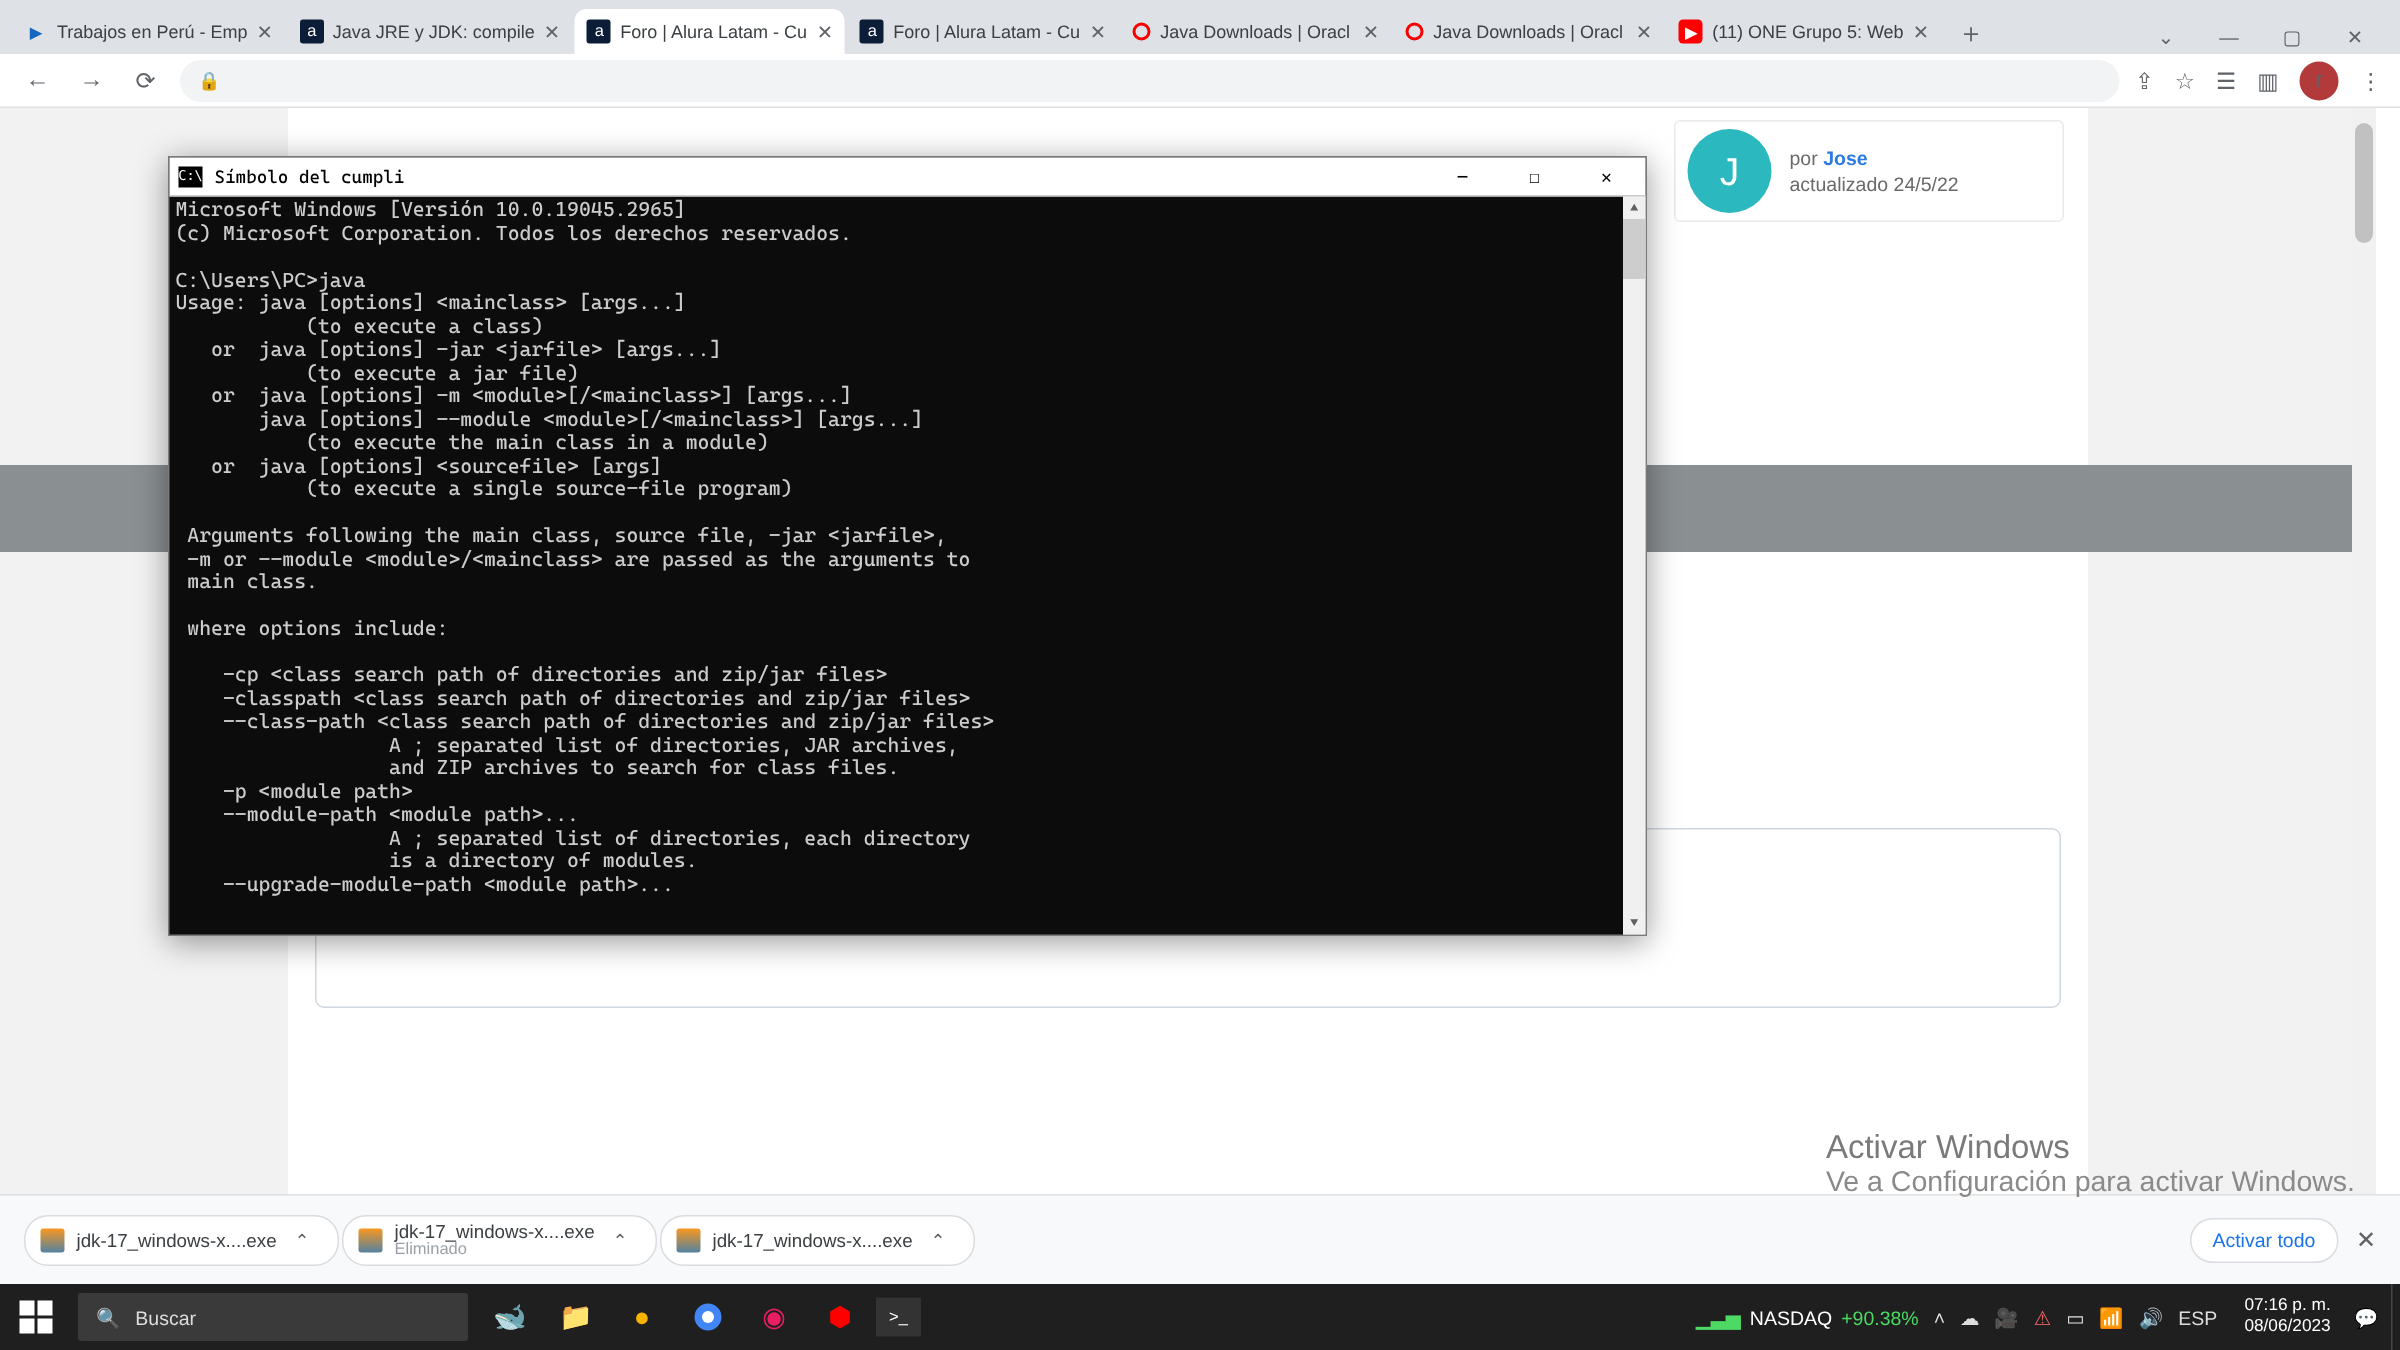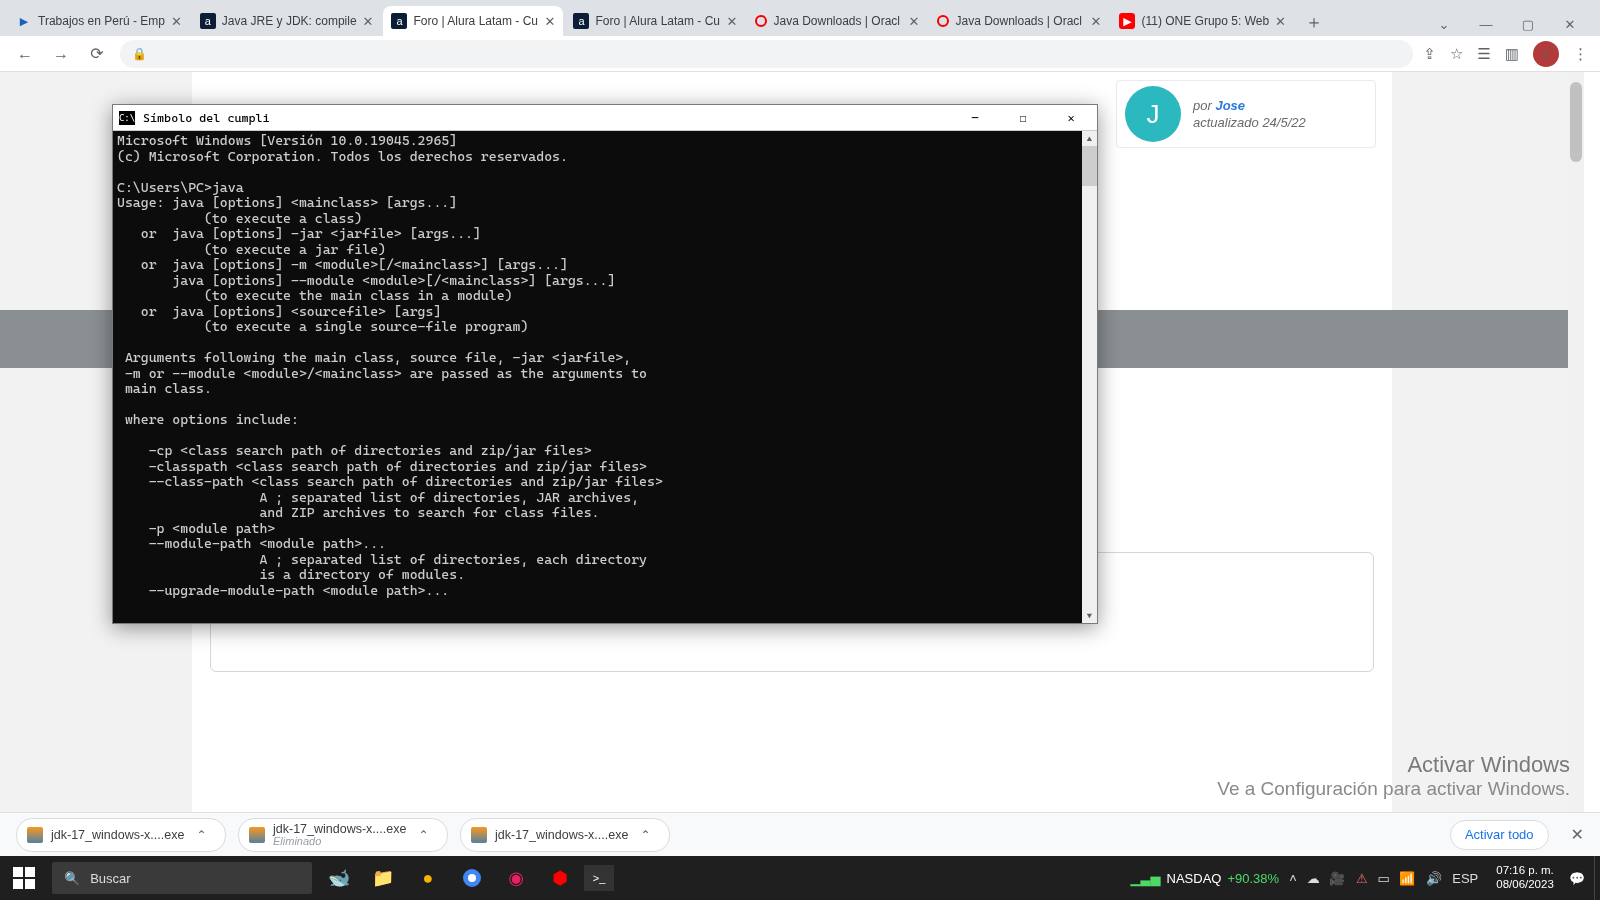--- a/index.html
+++ b/index.html
@@ -68,21 +68,21 @@
     position:absolute; top:8px; right:16px;
     width:260px; height:68px; border:1px solid #e8eaed; border-radius:4px;
     display:flex; align-items:center; gap:12px; padding:8px;
     background:#fff;
   }
   .author-avatar {
     width:56px; height:56px; border-radius:50%; background:#2bb8bf;
     display:flex; align-items:center; justify-content:center;
     color:#fff; font-size:26px; font-weight:500;
   }
-  .author-meta { font-size:13px; color:#6a6a6a;font-style:italic; }
+  .author-meta { font-size:13px; color:#6a6a6a; }
   .author-meta .por { }
   .author-meta .name { color:#2a7ae2; font-weight:600; }
   .author-meta .updated { display:block; margin-top:2px; }
 
   .editor-box {
     position:absolute; left:18px; right:18px; top:480px; height:120px;
     border:1px solid #d0d7de; border-radius:6px; background:#fff;
   }
   .red-squiggle { text-decoration: underline wavy #d93025 1px; text-underline-offset:3px; }
   .editor-text {
@@ -117,45 +117,45 @@
     white-space:pre; line-height:1.15; color:#cccccc;
     overflow:hidden;
   }
   .cmd-scrollbar { position:absolute; top:26px; right:0; bottom:0; width:15px; background:#f0f0f0; }
   .cmd-scrollbar .arrow { height:15px; display:flex; align-items:center; justify-content:center; background:#f0f0f0; color:#606060; font-size:9px;}
   .cmd-scrollbar .track { position:absolute; top:15px; bottom:15px; left:0; right:0; background:#f0f0f0; }
   .cmd-scrollbar .track .thumb { position:absolute; top:0; height:40px; left:0; right:0; background:#cdcdcd; }
 
   
   .downloads-shelf {
-    position:absolute; left:0; right:0; bottom:44px; height:44px;
+    position:absolute; left:0; right:0; bottom:44px; height:60px;
     background:#f8f9fa; border-top:1px solid #e0e0e0;
-    display:flex; align-items:center; gap:12px; padding:0 16px;
+    display:flex; align-items:center; gap:2px; padding:0 16px;
   }
   .dl-item {
     height:34px; min-width:210px; border:1px solid #dadce0; border-radius:16px;
     background:#fff; display:flex; align-items:center; gap:8px; padding:0 10px;
     font-size:12.5px; color:#3c4043;
   }
   .dl-item .java-icon {
     width:16px; height:16px; background:linear-gradient(#f89820,#5382a1);
     border-radius:2px;
   }
-  .dl-item .sub { font-size:11px; color:#9aa0a6; display:block; line-height:1;font-style:italic; }
+  .dl-item .sub { font-size:11px; color:#9aa0a6; display:block; line-height:1; }
   .dl-chev { color:#5f6368; font-size:12px; margin-left:4px; }
   .dl-showall {
     margin-left:auto; height:30px; padding:0 14px;
     border:1px solid #dadce0; border-radius:15px; background:#fff;
     color:#1a73e8; font-size:13px; display:flex; align-items:center;
   }
   .dl-close { color:#5f6368; font-size:16px; margin-left:10px; }
 
   
   .watermark {
-    position:absolute; right:30px; bottom:100px; text-align:right;
+    position:absolute; right:30px; bottom:100px; text-align:left;
     color:#8a8a8a; z-index:30;
   }
   .watermark .l1 { font-size:22px; font-weight:400; color:#7a7a7a; }
   .watermark .l2 { font-size:19px; color:#8a8a8a; }
 
   
   .taskbar {
     position:absolute; left:0; right:0; bottom:0; height:44px;
     background:#1f1f1f; display:flex; align-items:center;
     color:#fff; font-size:13px;

